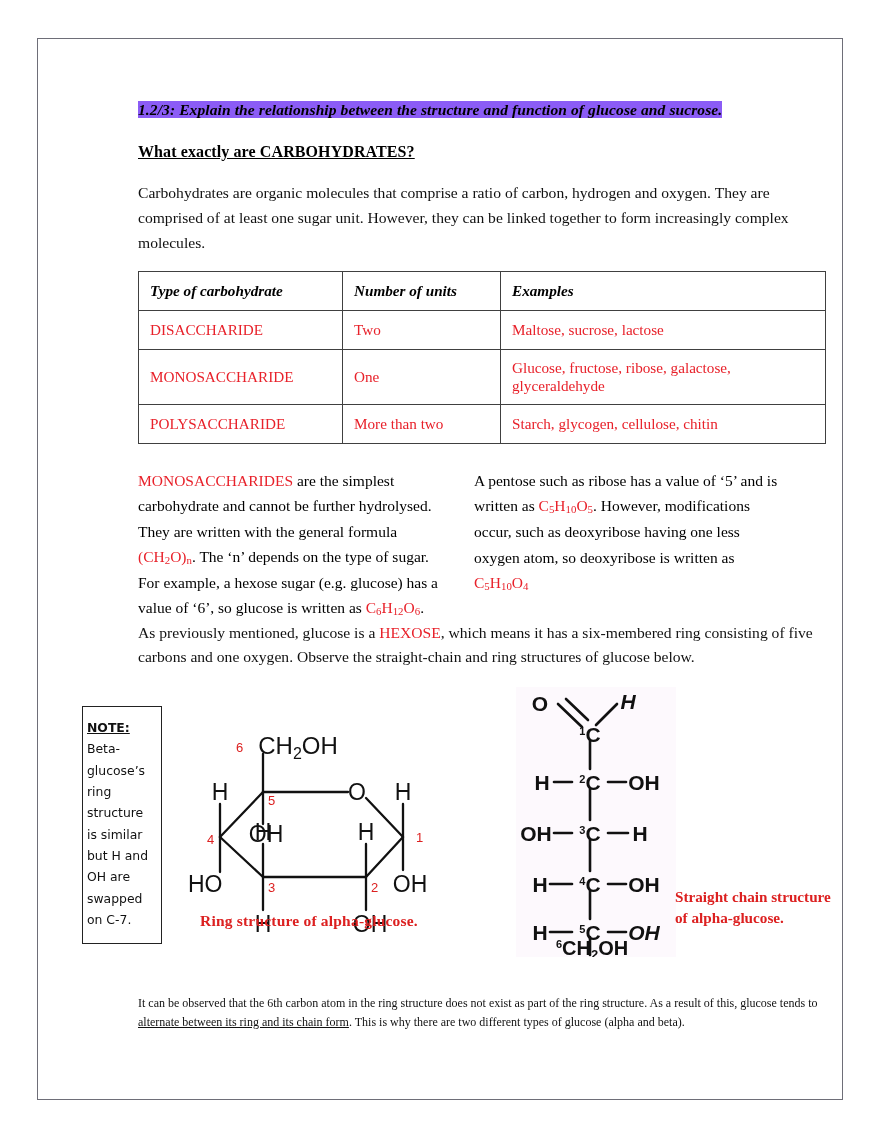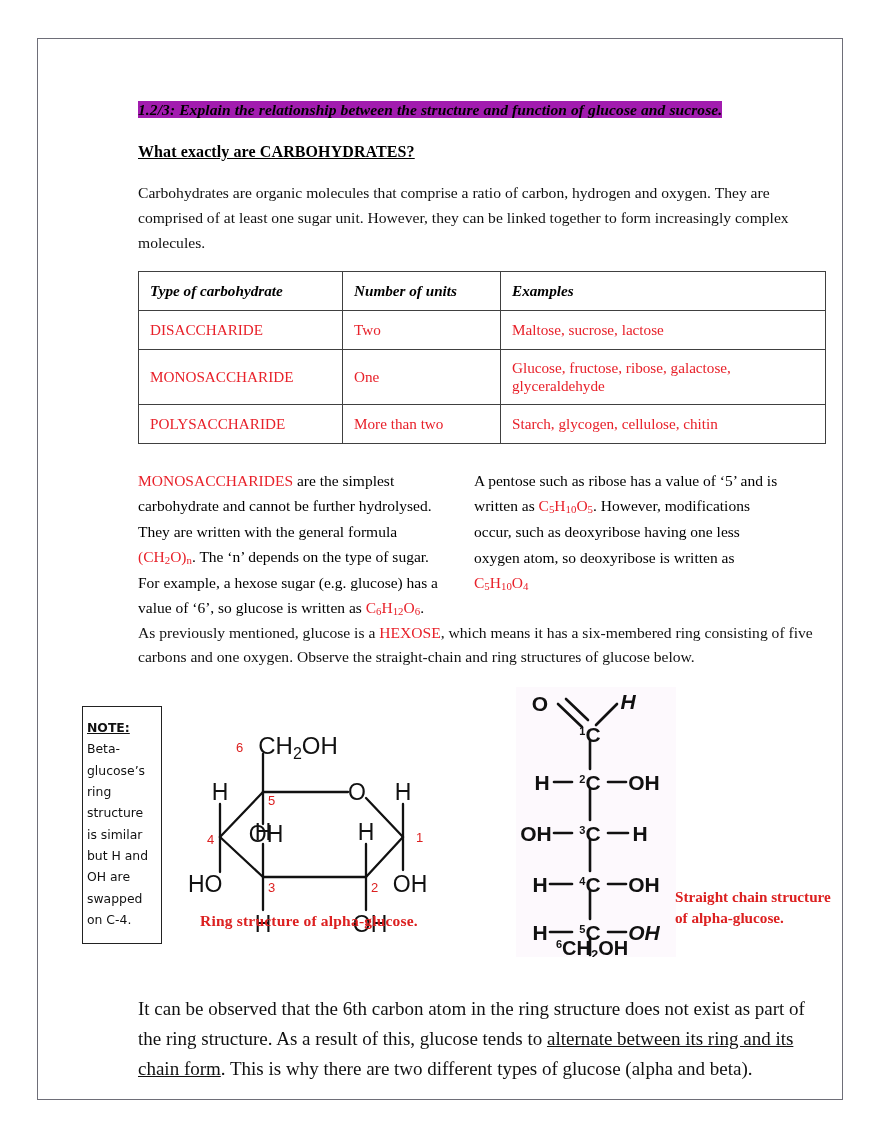--- a/index.html
+++ b/index.html
@@ -25,21 +25,21 @@
     background: #ffffff;
   }
   .content {
     position: absolute;
     left: 100px;
     top: 60px;
     width: 690px;
   }
   .heading-highlight {
     display: inline;
-    background: #a21caf;
+    background: #8b5cf6;
     font-style: italic;
     font-weight: bold;
     font-size: 15.5px;
     color: #000000;
     line-height: 1.45;
     letter-spacing: 0.1px;
   }
   .heading-row {
     margin: 0 0 22px 0;
   }
@@ -172,21 +172,21 @@
     font-size: 15.2px;
     line-height: 1.35;
     font-family: "Liberation Serif", serif;
   }
 
   .bottom-para {
     position: absolute;
     left: 100px;
     top: 955px;
     width: 694px;
-    font-size: 19px;
+    font-size: 12px;
     line-height: 1.58;
     color: #111;
   }
   .u { text-decoration: underline; }
 
   svg text { font-family: "Liberation Sans", sans-serif; }
 </style>
 </head>
 <body>
 
@@ -241,21 +241,21 @@
     <p class="body-text hexose-para">
       <span>As previously mentioned, glucose is a </span><span class="red">HEXOSE</span><span>, which means it has a six-membered ring consisting of five carbons and one oxygen. Observe the straight-chain and ring structures of glucose below.</span>
     </p>
 
   </div>
 
   <div class="diagram-area">
 
     <div class="note-box">
       <span class="note-title">NOTE:</span>
-      <span class="note-body">Beta-glucose’s ring structure is similar but H and OH are swapped on C-4.</span>
+      <span class="note-body">Beta-glucose’s ring structure is similar but H and OH are swapped on C-7.</span>
     </div>
 
     <div class="ring-wrap">
       <svg width="270" height="215" viewBox="0 0 270 215">
         <g stroke="#111" stroke-width="2.3" fill="none" stroke-linecap="round">
 
           <line x1="75" y1="60" x2="160" y2="60"></line>
           <line x1="178" y1="66" x2="215" y2="105"></line>
           <line x1="215" y1="105" x2="178" y2="145"></line>
           <line x1="178" y1="145" x2="75" y2="145"></line>

